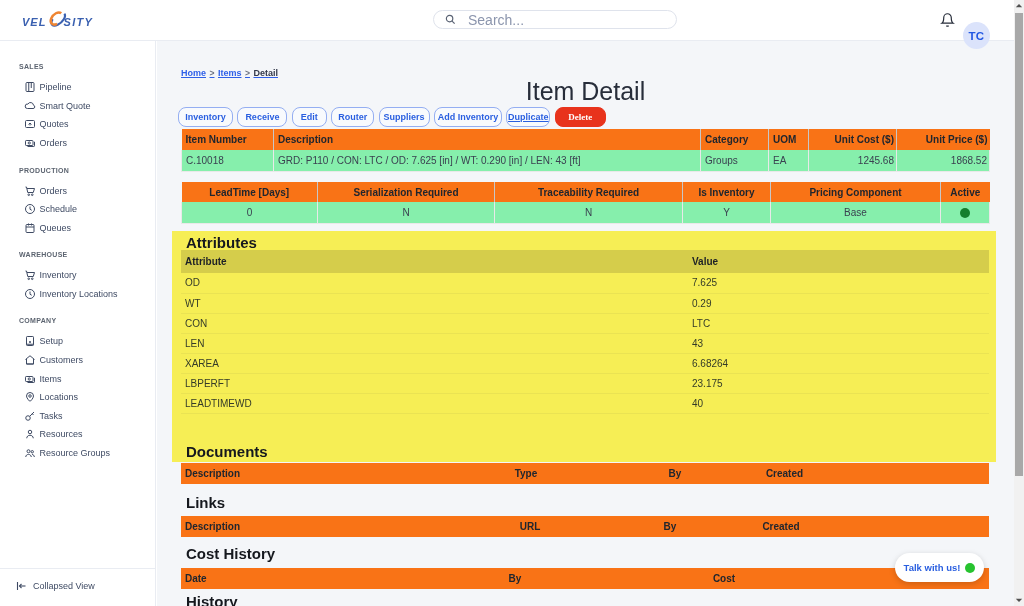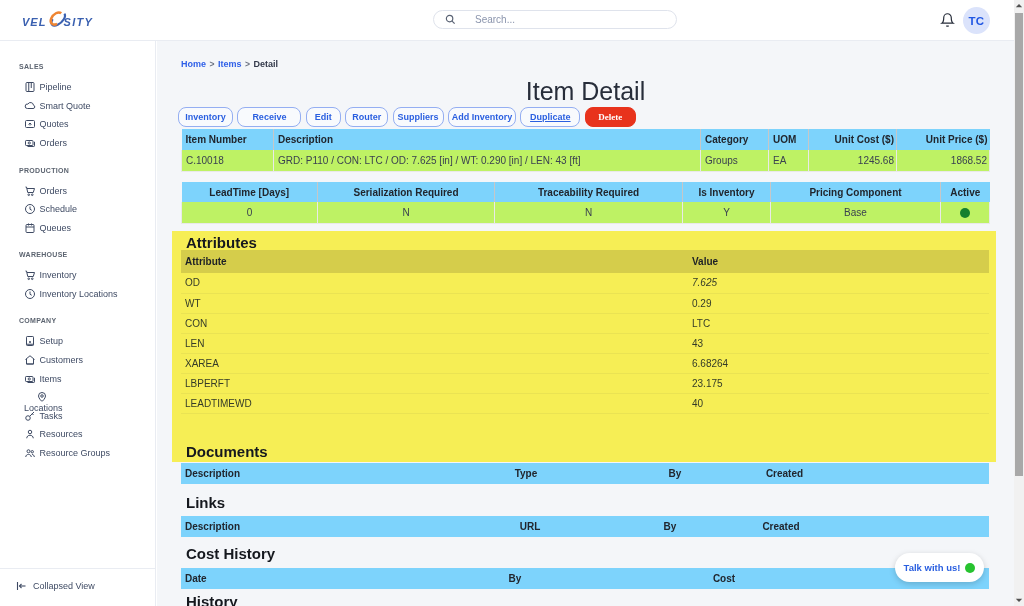--- a/index.html
+++ b/index.html
@@ -1,46 +1,46 @@
 <!DOCTYPE html>
 <html><head>
 <meta charset="utf-8">
 <style>
 * { margin:0; padding:0; box-sizing:border-box; }
 html,body { width:1024px; height:606px; overflow:hidden; font-family:"Liberation Sans", sans-serif; background:#fff; }
 
 #topbar { position:absolute; left:0; top:0; width:1014px; height:41px; background:#fff; border-bottom:1px solid #e9ecf2; z-index:5; }
 #logo { position:absolute; left:22px; top:5px; }
 #search { position:absolute; left:433px; top:10px; width:244px; height:19px; border:1px solid #dfe3ec; border-radius:10px; background:#fff; display:flex; align-items:center; padding-left:11px; }
-#search .ph { color:#8b95ad; font-size:10px; margin-left:19px; }
+#search .ph { color:#8b95ad; font-size:14px; margin-left:12px; }
 #bell { position:absolute; left:940px; top:12px; }
-#avatar { position:absolute; left:963px; top:7px; width:27px; height:27px; border-radius:50%; background:#dbe3fb; color:#2157e3; font-weight:bold; font-size:11.5px; display:flex; align-items:center; justify-content:center; letter-spacing:0.3px; }
+#avatar { position:absolute; left:963px; top:22px; width:27px; height:27px; border-radius:50%; background:#dbe3fb; color:#2157e3; font-weight:bold; font-size:11.5px; display:flex; align-items:center; justify-content:center; letter-spacing:0.3px; }
 
 #sidebar { position:absolute; left:0; top:41px; width:156px; height:565px; background:#fff; border-right:1px solid #e9ecf2; }
 .sect { position:absolute; left:19px; font-size:7px; font-weight:bold; color:#5c6470; letter-spacing:0.3px; }
 .sitem { position:absolute; left:24px; display:flex; align-items:center; color:#3e4a63; font-size:9px; }
 .sitem svg { margin-right:3.5px; flex:0 0 auto; }
 #collapse-line { position:absolute; left:0; top:527px; width:156px; border-top:1px solid #e9ecf2; }
 #collapse { position:absolute; left:15px; top:539px; display:flex; align-items:center; color:#3e4a63; font-size:9px; }
 #collapse svg { margin-right:6px; }
 
 #main { position:absolute; left:157px; top:41px; width:857px; height:565px; background:#f4f6f9; }
-#crumb { position:absolute; left:181px; top:59px; font-size:9px; font-weight:bold; color:#2e5fe8; }
+#crumb { position:absolute; left:181px; top:68px; font-size:9px; font-weight:bold; color:#2e5fe8;text-decoration:underline; }
 #crumb .sep { color:#646c7c; font-weight:bold; padding:0 3.5px; font-size:8.5px; position:relative; top:-0.5px; font-weight:600; color:#6a7180; }
 #crumb .last { color:#33394a; }
 #title { position:absolute; left:157px; top:77px; width:857px; text-align:center; font-size:25px; color:#272d3a; font-weight:400; }
 #btnrow { position:absolute; left:178px; top:107px; display:flex; }
 .btn { height:20px; border:1px solid #94aef2; border-radius:8px; background:#f8fafd; color:#2a5fe0; font-size:9px; font-weight:bold; display:flex; align-items:center; justify-content:center; margin-right:4.4px; padding:0; }
 .btn.red { background:#e8331c; border-color:#e8331c; color:#fff; }
 
 table { border-collapse:collapse; table-layout:fixed; position:absolute; }
 th, td { font-size:10px; overflow:hidden; white-space:nowrap; padding:0 4px; }
-th { font-weight:bold; color:#21262e; background:#7dd3fc; border-right:1px solid #c7c7c7; }
+th { font-weight:bold; color:#21262e; background:#f97316; border-right:1px solid #c7c7c7; }
 th:last-child { border-right:none; }
-td { color:#3a4150; background:#bef264; border:1px solid #e9e9e9; border-top:none; }
+td { color:#3a4150; background:#86efac; border:1px solid #e9e9e9; border-top:none; }
 table .ctr { text-align:left; }
 table .rgt { text-align:right !important; padding-right:2px !important; }
 #tbl1 { left:181px; top:129px; width:808px; }
 #tbl1 th { height:21px; text-align:left; }
 #tbl1 td { height:21px; }
 #tbl2 { left:181px; top:182px; width:808px; }
 #tbl2 th { height:20px; text-align:center; }
 #tbl2 td { height:21px; text-align:center; }
 .dot { display:inline-block; width:10px; height:10px; border-radius:50%; background:#15802e; vertical-align:middle; }
 
@@ -182,21 +182,21 @@
       <span>Customers</span>
     </div>
   <div class="sitem" style="top:332px;">
       <svg width="12" height="12" viewBox="0 0 24 24" fill="none" stroke="#3e4a63" stroke-width="2">
         <rect x="3" y="7" width="15" height="10" rx="1.5"></rect>
         <circle cx="10.5" cy="12" r="2.2"></circle>
         <path d="M21 9.5 v8 a1.5 1.5 0 0 1 -1.5 1.5 H7"></path>
       </svg>
       <span>Items</span>
     </div>
-  <div class="sitem" style="top:350px;flex-direction:column;">
+  <div class="sitem" style="top:350px;">
       <svg width="12" height="12" viewBox="0 0 24 24" fill="none" stroke="#3e4a63" stroke-width="2">
         <path d="M12 21s7-6.1 7-11a7 7 0 1 0-14 0c0 4.9 7 11 7 11z"></path>
         <circle cx="12" cy="10" r="2.5"></circle>
       </svg>
       <span>Locations</span>
     </div>
   <div class="sitem" style="top:369px;">
       <svg width="12" height="12" viewBox="0 0 24 24" fill="none" stroke="#3e4a63" stroke-width="2">
         <circle cx="8" cy="16" r="4.5"></circle>
         <path d="M11.5 12.5 L20 4"></path>
@@ -228,26 +228,26 @@
         <polyline points="13 8 9 12 13 16"></polyline>
       </svg>
     <span>Collapsed View</span>
   </div>
 </div>
 
 <div id="crumb">Home<span class="sep">&gt;</span>Items<span class="sep">&gt;</span><span class="last">Detail</span></div>
 <div id="title">Item Detail</div>
 <div id="btnrow">
   <div class="btn" style="width:55px;">Inventory</div>
-  <div class="btn" style="width:64px;">Receive</div>
+  <div class="btn" style="width:50px;">Receive</div>
   <div class="btn" style="width:35px;">Edit</div>
   <div class="btn" style="width:43px;">Router</div>
   <div class="btn" style="width:51px;">Suppliers</div>
   <div class="btn" style="width:68px;">Add Inventory</div>
-  <div class="btn" style="width:60px;text-decoration:underline;">Duplicate</div>
+  <div class="btn" style="width:44px;text-decoration:underline;">Duplicate</div>
   <div class="btn red" style="width:51px;font-family:Liberation Serif, serif;">Delete</div>
 </div>
 
 <table id="tbl1">
   <colgroup>
       <col style="width:92px">
       <col style="width:427px">
       <col style="width:68px">
       <col style="width:40px">
       <col style="width:88px">
@@ -309,21 +309,21 @@
       <col style="width:501px">
       <col style="width:307px">
     </colgroup>
   <tbody>
       <tr>
         <th>Attribute</th>
         <th style="padding-left:10px;">Value</th>
       </tr>
   <tr>
         <td>OD</td>
-        <td style="padding-left:10px;font-style:italic;">7.625</td>
+        <td style="padding-left:10px;">7.625</td>
       </tr>
   <tr>
         <td>WT</td>
         <td style="padding-left:10px;">0.29</td>
       </tr>
   <tr>
         <td>CON</td>
         <td style="padding-left:10px;">LTC</td>
       </tr>
   <tr>

